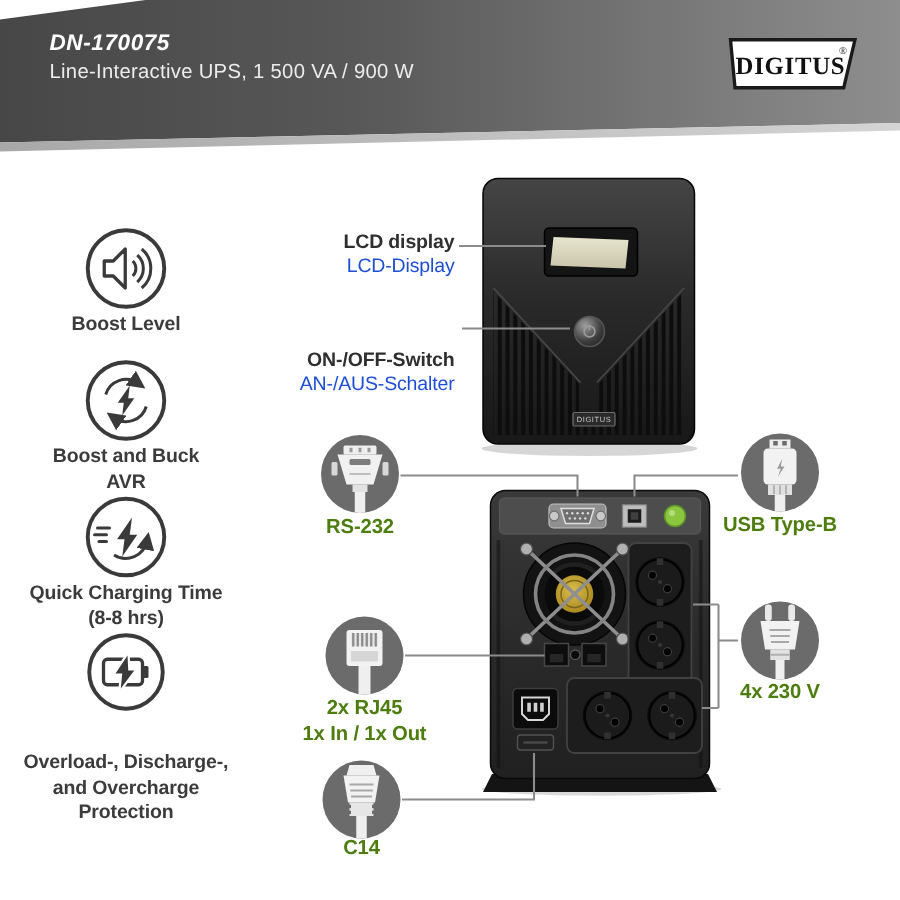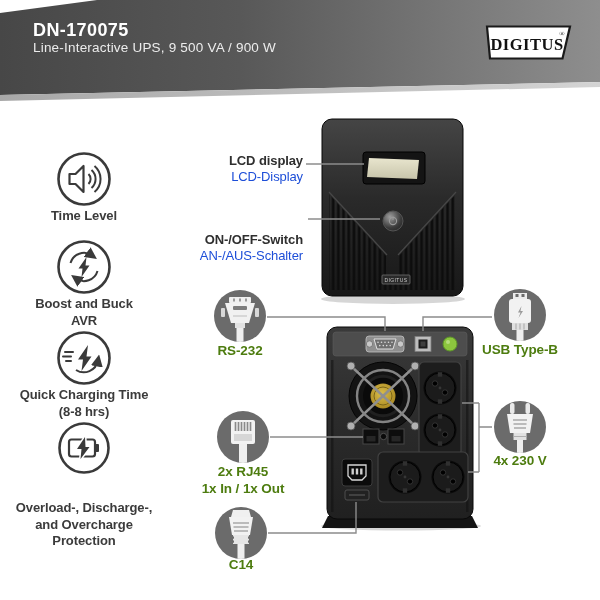--- a/index.html
+++ b/index.html
@@ -1,19 +1,19 @@
 <!DOCTYPE html>
 <html><head>
 <meta charset="utf-8">
 <style>
   html,body{margin:0;padding:0;background:#fff;}
   .page{position:relative;width:600px;height:600px;background:#fff;overflow:hidden;
         font-family:"Liberation Sans",sans-serif;}
   .abs{position:absolute;}
-  .hdr-model{left:33px;top:20px;font-size:18px;font-weight:700;color:#ffffff;letter-spacing:.4px;}
+  .hdr-model{left:33px;top:20px;font-size:15px;font-weight:700;color:#ffffff;letter-spacing:.4px;font-style:italic;}
   .hdr-sub{left:33px;top:40px;font-size:13.5px;color:#ececec;letter-spacing:.2px;}
   .feature-label{left:4px;width:160px;text-align:center;font-size:13px;font-weight:700;
                  color:#3b3b3b;line-height:16.5px;letter-spacing:-.1px;}
   .port-label{width:130px;text-align:center;font-size:13.5px;font-weight:700;color:#4d7c0f;
               line-height:16.5px;letter-spacing:-.1px;}
   .callout{width:160px;text-align:right;font-size:13px;line-height:16px;letter-spacing:-.1px;}
   .callout .en{font-weight:700;color:#2f2f2f;}
   .callout .de{color:#1d4ed8;}
 </style>
 </head>
@@ -179,36 +179,36 @@
       </linearGradient>
       <linearGradient id="hdrW" x1="0" y1="0" x2="1" y2="0">
         <stop offset="0" stop-color="#a8a8a8"></stop>
           <stop offset="1" stop-color="#d4d4d4"></stop>
       </linearGradient>
     </defs>
     <polygon points="0,13 97,0 600,0 600,82 0,95" fill="url(#hdrG)"></polygon>
     <polygon points="0,95 600,82 600,87 0,101" fill="url(#hdrW)"></polygon>
   </svg>
   <div class="abs hdr-model">DN-170075</div>
-  <div class="abs hdr-sub">Line-Interactive UPS, 9 500 VA / 900 W</div>
+  <div class="abs hdr-sub">Line-Interactive UPS, 1 500 VA / 900 W</div>
   <svg class="abs" style="left:482px;top:25px;" width="90" height="35" viewBox="0 0 90 35">
     <polygon points="5,1.5 88,1.5 80.5,33.5 8,33.5" fill="#ffffff" stroke="#1a1a1a" stroke-width="2.2"></polygon>
     <text x="45" y="24.5" text-anchor="middle" font-family="Liberation Serif, serif" font-weight="700" font-size="16.5" letter-spacing="0.5" fill="#111">DIGITUS</text>
     <text x="80" y="11" text-anchor="middle" font-family="Liberation Serif, serif" font-size="7" fill="#111">®</text>
   </svg>
 
   <svg class="abs" style="left:54px;top:149px;" width="60" height="60" viewBox="-30 -30 60 60">
     <circle r="25.5" fill="none" stroke="#3a3a3a" stroke-width="2.6"></circle>
     <path d="M-14.5,-5 L-8.5,-5 L-0.5,-13 L-0.5,13 L-8.5,5 L-14.5,5 Z" fill="none" stroke="#3a3a3a" stroke-width="2.2" stroke-linejoin="round"></path>
     <path d="M4.5,-5 A7,7 0 0 1 4.5,5" fill="none" stroke="#3a3a3a" stroke-width="2"></path>
     <path d="M7.5,-9 A12,12 0 0 1 7.5,9" fill="none" stroke="#3a3a3a" stroke-width="2"></path>
     <path d="M10.5,-13 A17,17 0 0 1 10.5,13" fill="none" stroke="#3a3a3a" stroke-width="2"></path>
   </svg>
   <div class="abs feature-label" style="top:208px;">
-    <div>Time Level</div>
+    <div>Boost Level</div>
   </div>
 
   <svg class="abs" style="left:54px;top:237px;" width="60" height="60" viewBox="-30 -30 60 60">
     <defs>
       <marker id="arw1" markerWidth="6" markerHeight="6" refX="3" refY="3" orient="auto">
         <path d="M0,0 L6,3 L0,6 Z" fill="#3a3a3a"></path>
       </marker>
     </defs>
     <circle r="25.5" fill="none" stroke="#3a3a3a" stroke-width="2.6"></circle>
     <path d="M-13.5,-4 A14,14 0 0 1 8,-11.5" fill="none" stroke="#3a3a3a" stroke-width="2" marker-end="url(#arw1)"></path>

